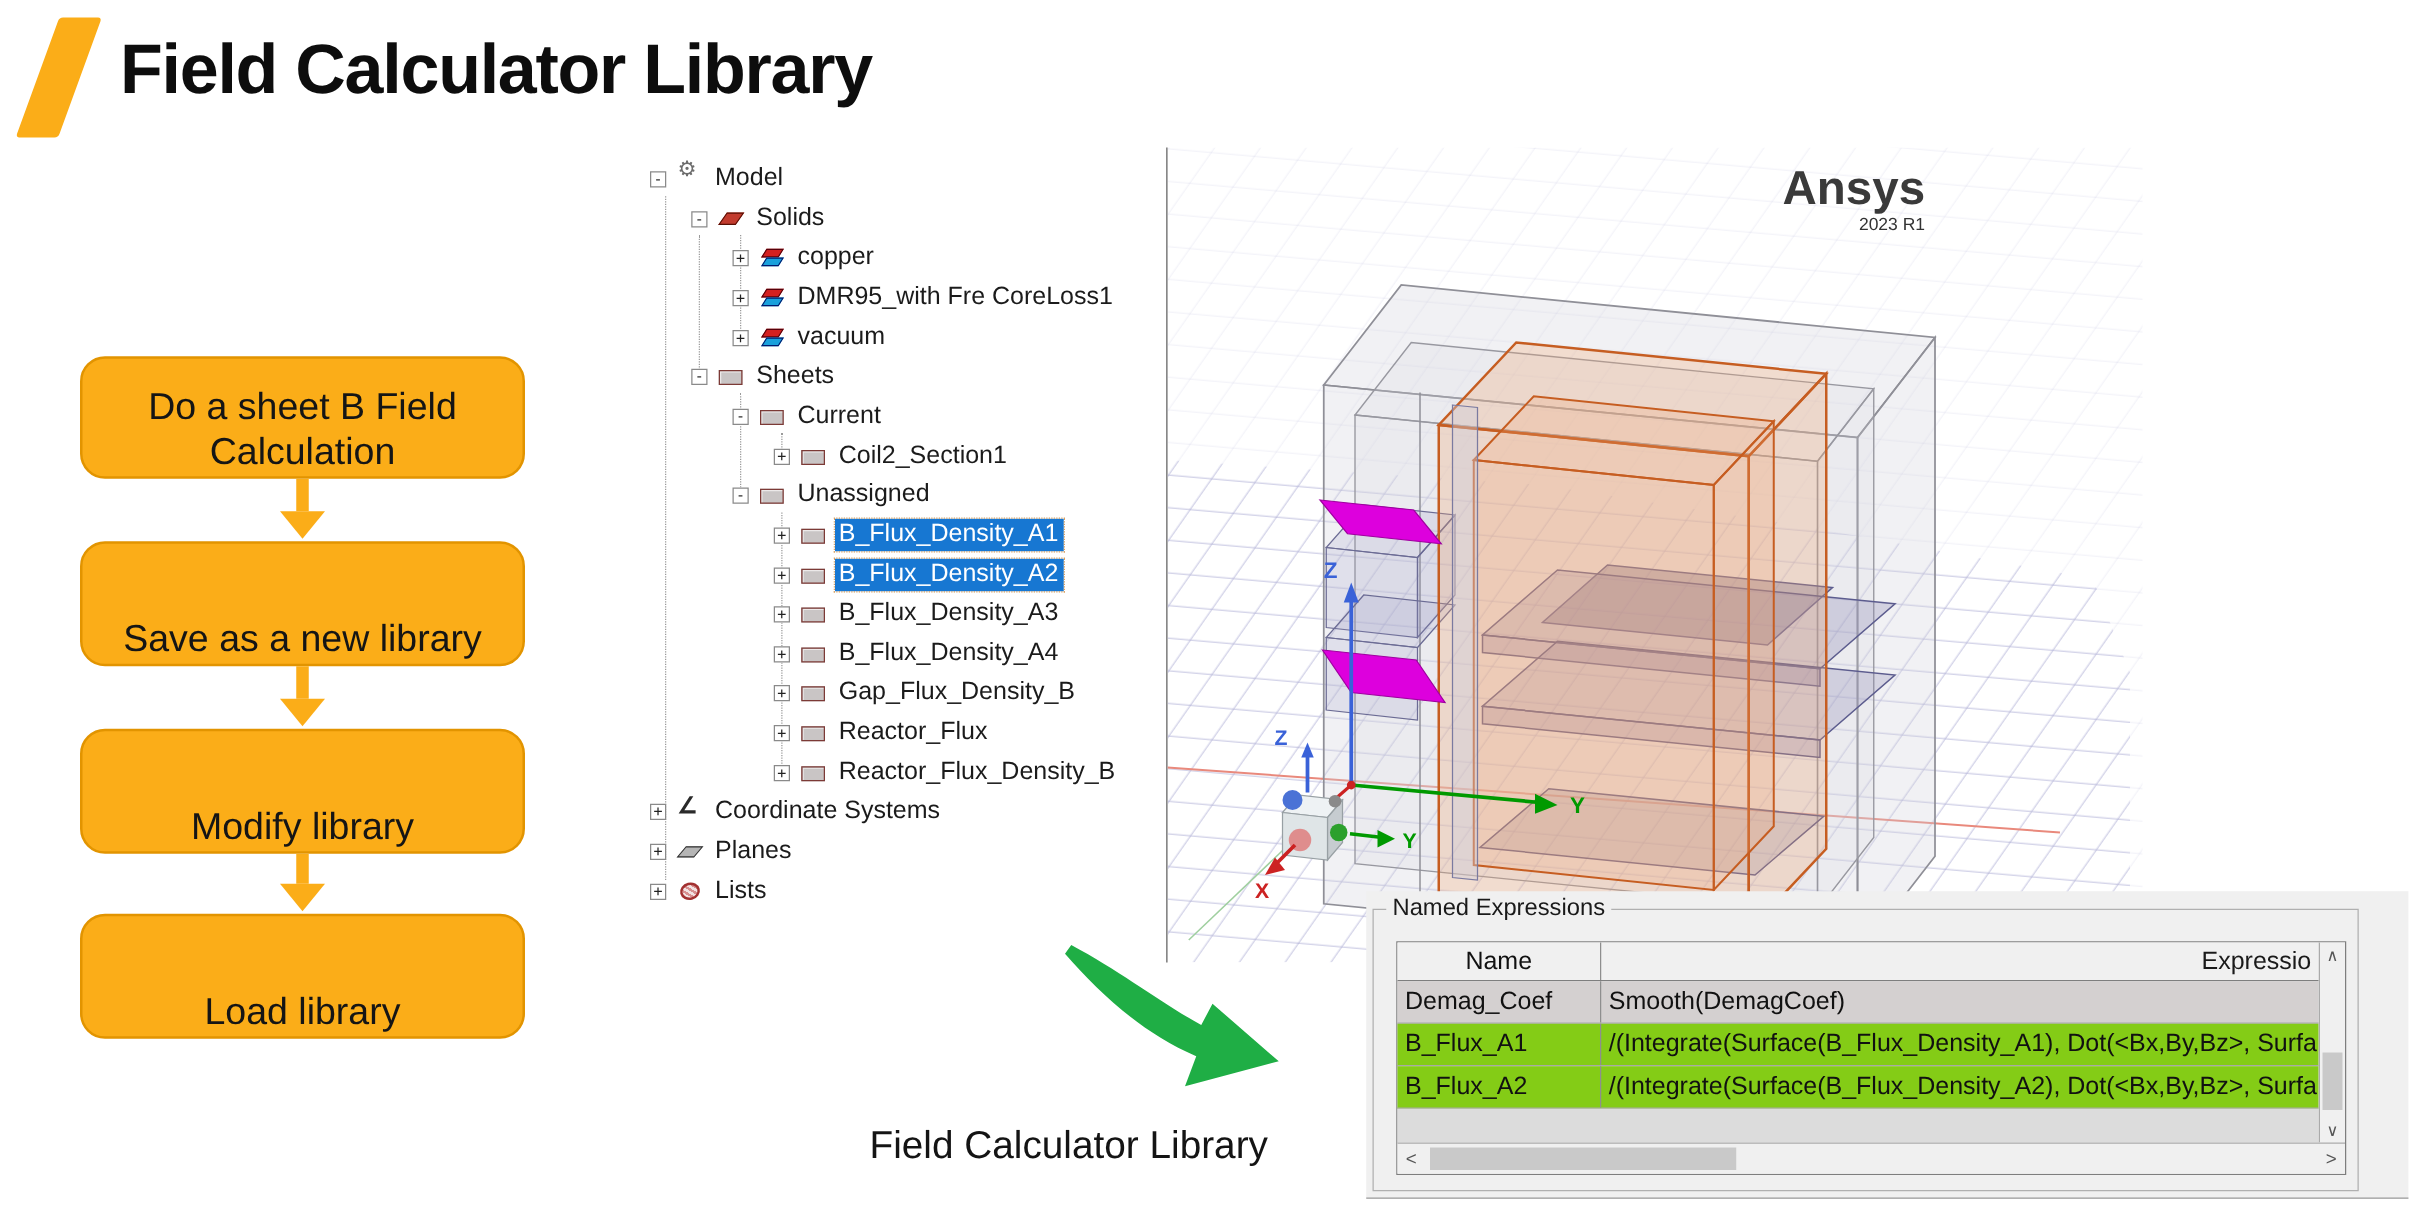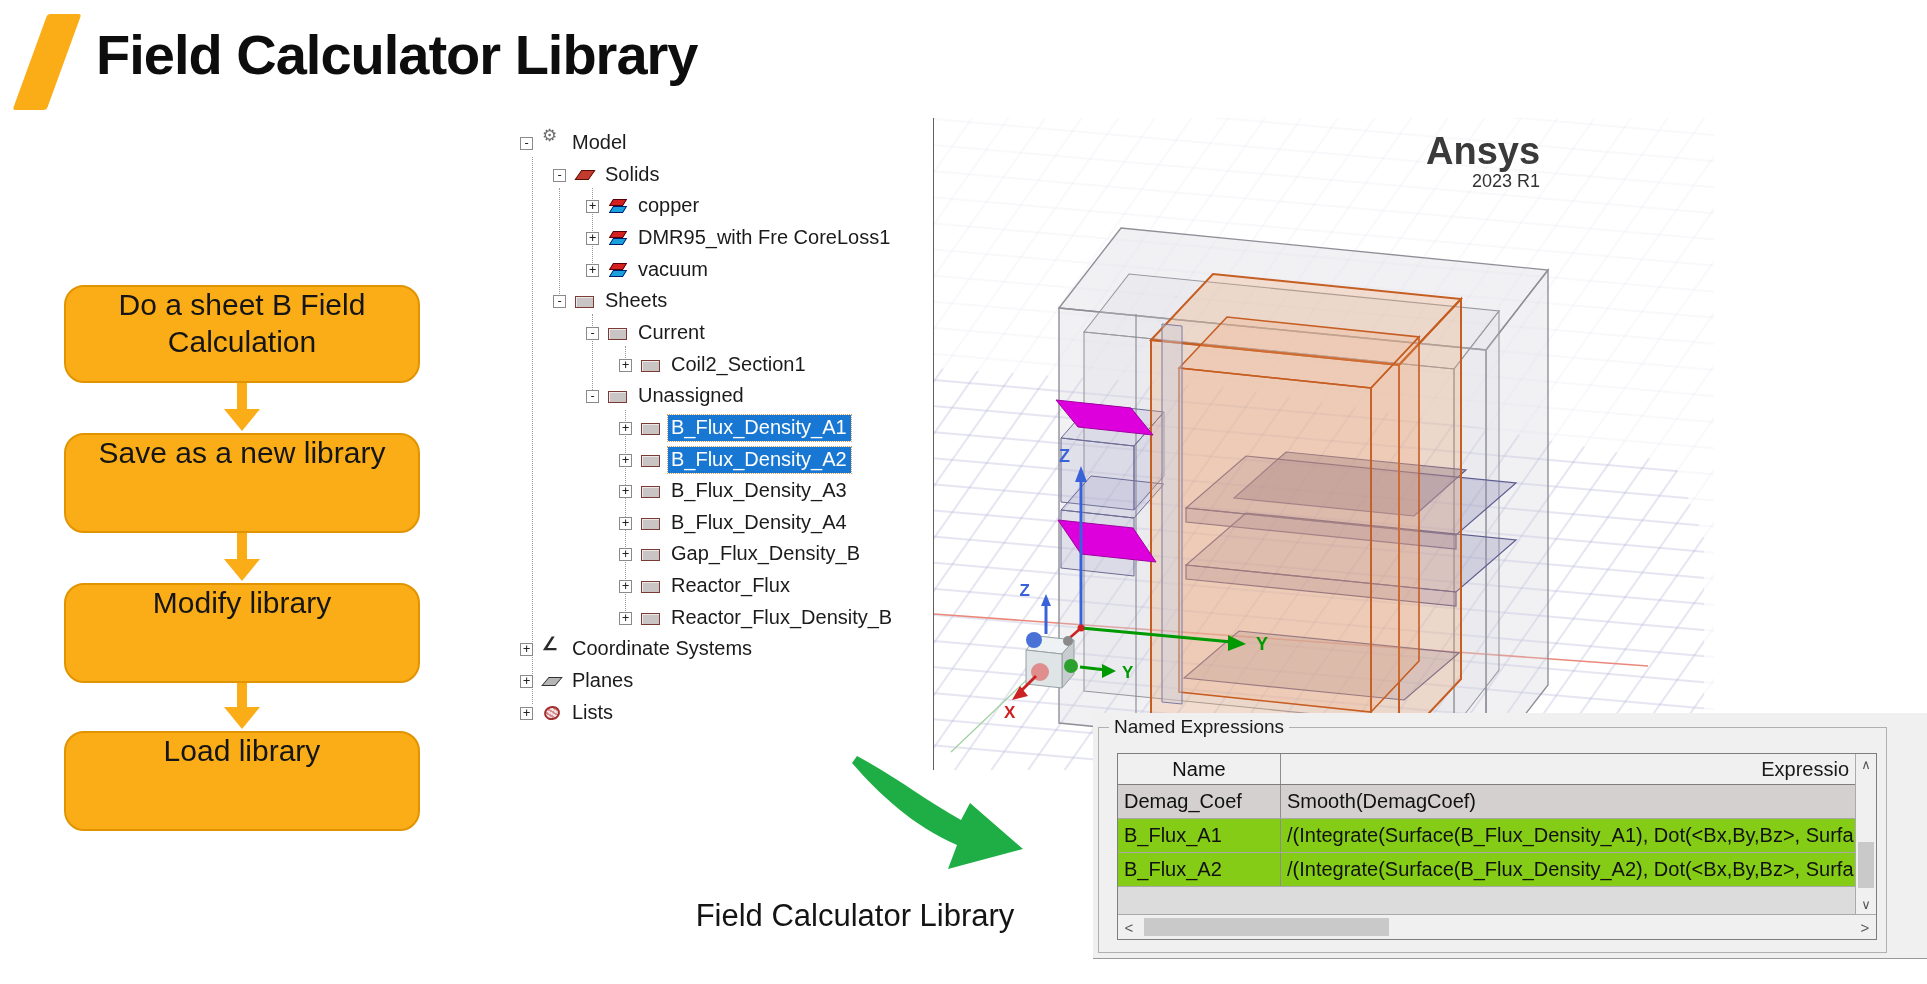--- a/index.html
+++ b/index.html
@@ -7,21 +7,21 @@
          font-family:"Liberation Sans",sans-serif;color:#111;}
 
   
   .slash{position:absolute;left:30px;top:14px;width:34px;height:96px;background:#FBAD18;
          transform:skewX(-20deg);border-radius:3px;}
   .page-title{position:absolute;left:96px;top:22px;font-size:56px;font-weight:600;
               letter-spacing:-1px;color:#0d0d0d;white-space:nowrap;}
 
   
   .fbox{position:absolute;left:64px;width:356px;background:#FBAD18;border:2px solid #E29400;
-        border-radius:20px;display:flex;align-items:flex-start;justify-content:center;text-align:center;
+        border-radius:20px;display:flex;align-items:flex-end;justify-content:center;text-align:center;
         font-size:30px;color:#151515;line-height:1.22;padding:0 26px;box-sizing:border-box;}
   .farrow-stem{position:absolute;left:237px;width:10px;background:#FBAD18;}
   .farrow-head{position:absolute;left:224px;width:0;height:0;border-left:18px solid transparent;
                border-right:18px solid transparent;border-top:22px solid #FBAD18;}
 
   
   .tree{position:absolute;left:0;top:0;}
   .vline{position:absolute;width:0;border-left:1px dotted #9a9a9a;}
   .trow{position:absolute;height:28px;display:flex;align-items:center;font-size:20px;
         color:#1b1b1b;white-space:nowrap;}
@@ -46,21 +46,21 @@
        border:2px solid #a23030;border-radius:50%;
        background:repeating-linear-gradient(45deg,#d89090 0 2px,#f2e2e2 2px 4px);transform:rotate(-14deg);}
   .tlabel{padding:1px 4px 2px 3px;}
   .tlabel.selected{background:#1777D2;color:#fff;outline:1px dotted #d8a060;}
 
   
   .viewport{position:absolute;left:933px;top:118px;width:994px;height:652px;
             border-left:1px solid #606060;background:#fff;}
   .ansys-logo{position:absolute;left:492px;top:14px;text-align:left;}
   .ansys-name{font-size:38px;font-weight:bold;color:#3a3a3a;letter-spacing:0px;line-height:1;}
-  .ansys-ver{font-size:18px;color:#333;text-align:right;margin-top:1px;}
+  .ansys-ver{font-size:14px;color:#333;text-align:right;margin-top:1px;}
 
   
   .green-arrow{position:absolute;left:843px;top:750px;}
   .caption{position:absolute;left:620px;top:898px;width:470px;text-align:center;
            font-size:31px;color:#141414;}
 
   
   .ne-panel{position:absolute;left:1093px;top:713px;width:834px;height:245px;background:#f0f0f0;
             border-bottom:1px solid #9a9a9a;font-size:20px;}
   .ne-groupbox{position:absolute;left:5px;top:14px;width:787px;height:224px;

